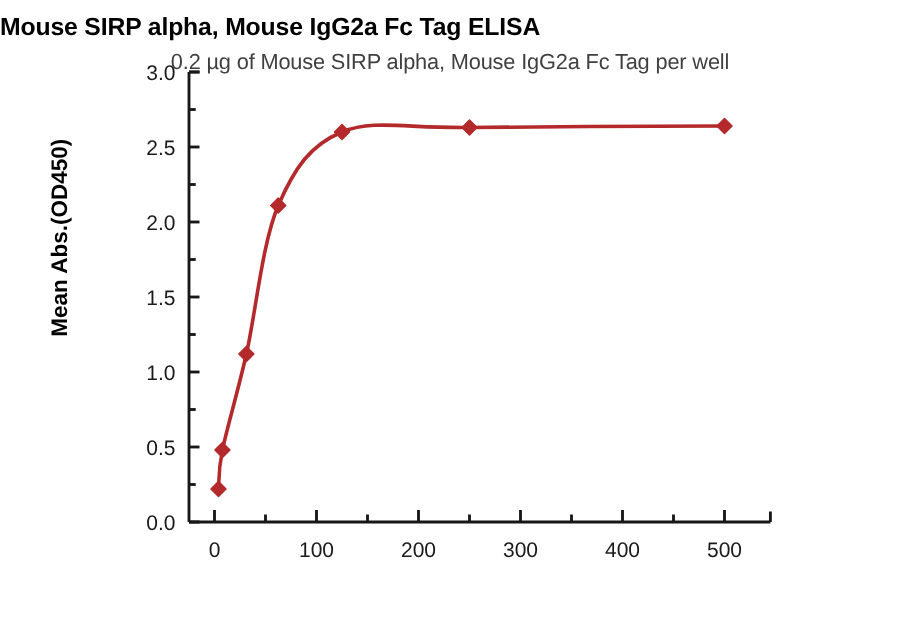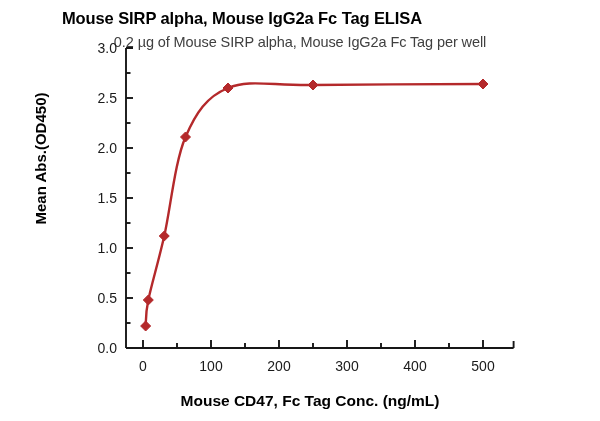--- a/index.html
+++ b/index.html
@@ -22,21 +22,21 @@
     top: 0;
     width: 600px;
     height: 421px;
   }
 
   .title {
     position: absolute;
     left: 0;
     top: 9px;
     width: 484px;
-    text-align: center;
+    text-align: left;
     font-size: 16.5px;
     font-weight: bold;
     letter-spacing: -0.1px;
     color: #000;
   }
   .subtitle {
     position: absolute;
     left: 0;
     top: 34px;
     width: 600px;
@@ -86,21 +86,20 @@
 </style>
 </head>
 <body>
 
 <div id="figure">
 
   <div class="title">Mouse SIRP alpha, Mouse IgG2a Fc Tag ELISA</div>
   <div class="subtitle">0.2 µg of Mouse SIRP alpha, Mouse IgG2a Fc Tag per well</div>
 
   <div class="ylabel">Mean Abs.(OD450)</div>
-  <div class="xlabel">Mouse CD47, Fc Tag Conc. (ng/mL)</div>
 
   <svg class="plot" width="600" height="421">
     <g id="axes-group">
         <line x1="126" y1="48" x2="126" y2="348" stroke="#171717" stroke-width="1.9"></line>
         <line x1="126" y1="348" x2="513.6" y2="348" stroke="#171717" stroke-width="1.9"></line>
         <line x1="126" y1="48" x2="133" y2="48" stroke="#171717" stroke-width="1.9"></line>
         <line x1="513.6" y1="348" x2="513.6" y2="341" stroke="#171717" stroke-width="1.9"></line>
         <line x1="126" y1="348" x2="133" y2="348" stroke="#171717" stroke-width="1.9"></line>
         <text x="117" y="353" text-anchor="end" class="tick-label">0.0</text>
         <line x1="126" y1="298" x2="133" y2="298" stroke="#171717" stroke-width="1.9"></line>

